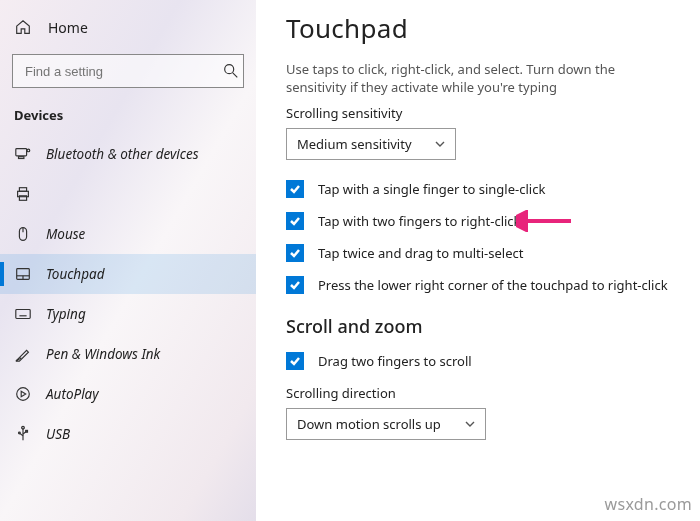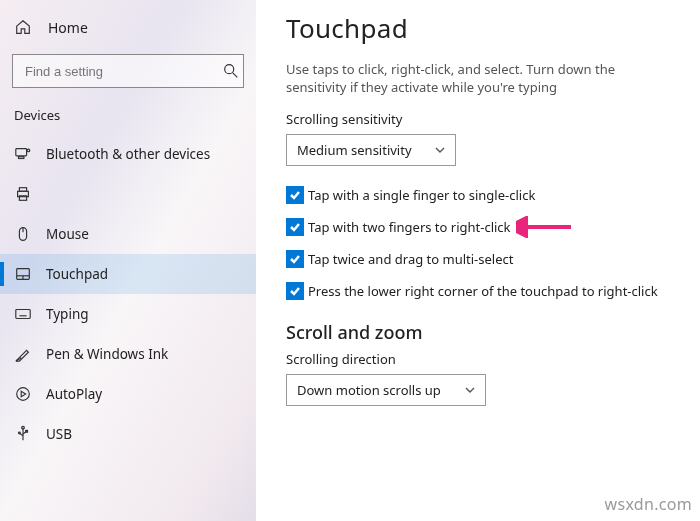--- a/index.html
+++ b/index.html
@@ -57,34 +57,35 @@
   }
   .searchbox input {
     border:none;
     background:transparent;
     outline:none;
     font-size:13px;
     color:#555;
     flex:1;
   }
   .section-title {
-    font-weight:400;
+    font-weight:700;
     padding:18px 14px 10px 14px;
     font-size:13px;
   }
   .nav-item {
     display:flex;
     align-items:center;
     gap:14px;
     height:40px;
     padding:0 14px;
     color:#222;
     cursor:pointer;
     font-size:13.5px;
     position:relative;
+    font-style:italic;
   }
   .nav-item.selected {
     background:rgba(0,120,215,0.13);
   }
   .nav-item.selected::before {
     content:"";
     position:absolute;
     left:0; top:8px; bottom:8px;
     width:4px;
     background:#0078d7;
@@ -104,21 +105,21 @@
   }
   h2.subhead {
     font-weight:500;
     font-size:18px;
     margin:10px 0 6px 0;
   }
   .desc {
     color:#555;
     font-size:13px;
     line-height:1.4;
-    margin:0 0 14px 0;
+    margin:0 0 8px 0;
     max-width:400px;
   }
   .field-label {
     font-size:13px;
     margin-bottom:6px;
   }
   .dropdown {
     display:inline-flex;
     align-items:center;
     justify-content:space-between;
@@ -127,21 +128,21 @@
     min-width:170px;
     padding:0 10px;
     font-size:13px;
     background:#fff;
     cursor:pointer;
   }
   .chev { margin-left:10px; }
   .check-row {
     display:flex;
     align-items:center;
-    gap:4px;
+    gap:14px;
     margin:14px 0;
     font-size:13px;
     position:relative;
   }
   .checkbox {
     width:18px; height:18px;
     background:#0078d7;
     display:flex;
     align-items:center;
     justify-content:center;
@@ -337,20 +338,28 @@
     <span class="checkbox">
       <svg width="12" height="12" viewBox="0 0 12 12">
           <path d="M2 6 L5 9 L10 3"></path>
         </svg>
     </span>
     <span>Press the lower right corner of the touchpad to right-click</span>
   </div>
 
   <h2 class="subhead" style="margin-top:20px">Scroll and zoom</h2>
 
+  <div class="check-row">
+    <span class="checkbox">
+      <svg width="12" height="12" viewBox="0 0 12 12">
+          <path d="M2 6 L5 9 L10 3"></path>
+        </svg>
+    </span>
+    <span>Drag two fingers to scroll</span>
+  </div>
 
   <div class="field-label" style="margin-top:6px">Scrolling direction</div>
   <div class="dropdown" style="min-width:200px">
     <span>Down motion scrolls up</span>
     <span class="chev">
       <svg width="10" height="10" viewBox="0 0 10 10">
           <path d="M1 3 L5 7 L9 3" stroke="#555" stroke-width="1.4" fill="none"></path>
         </svg>
     </span>
   </div>

